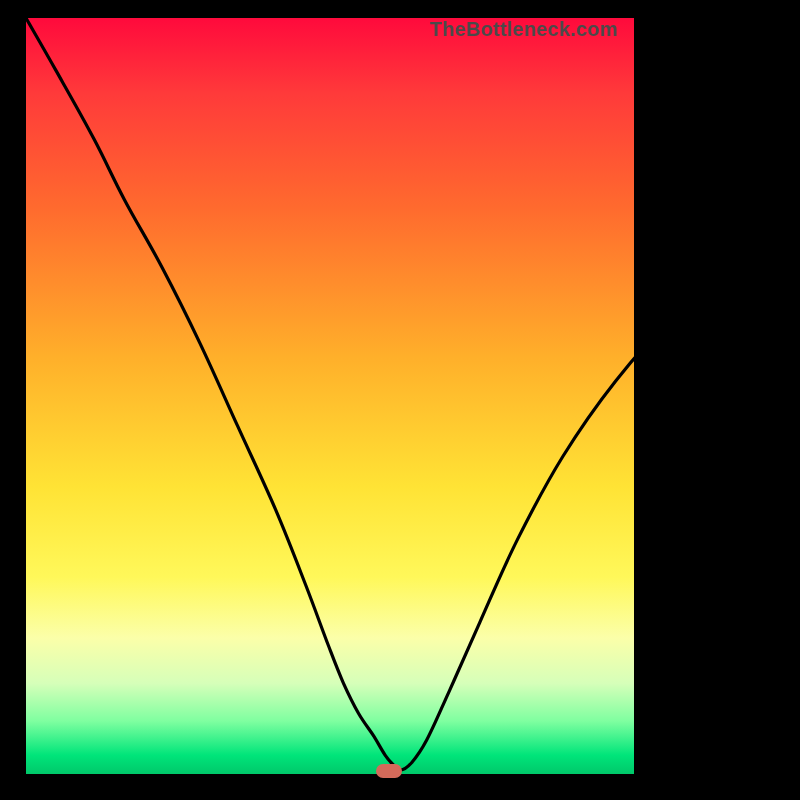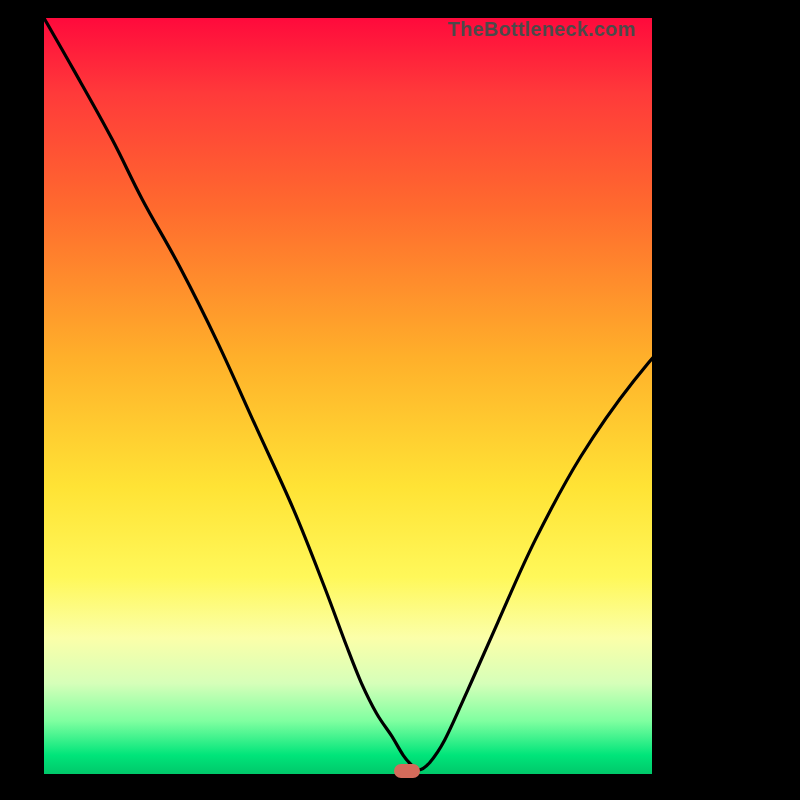--- a/index.html
+++ b/index.html
@@ -13,21 +13,21 @@
   .frame {
     position: absolute;
     left: 0;
     top: 0;
     width: 800px;
     height: 800px;
     background: #000;
   }
   .plot {
     position: absolute;
-    left: 44px;
+    left: 26px;
     top: 18px;
     width: 608px;
     height: 756px;
     background: linear-gradient(
       to bottom,
       #ff0a3c 0%,
       #ff3a3a 10%,
       #ff6a2e 25%,
       #ffb02a 45%,
       #ffe335 62%,

